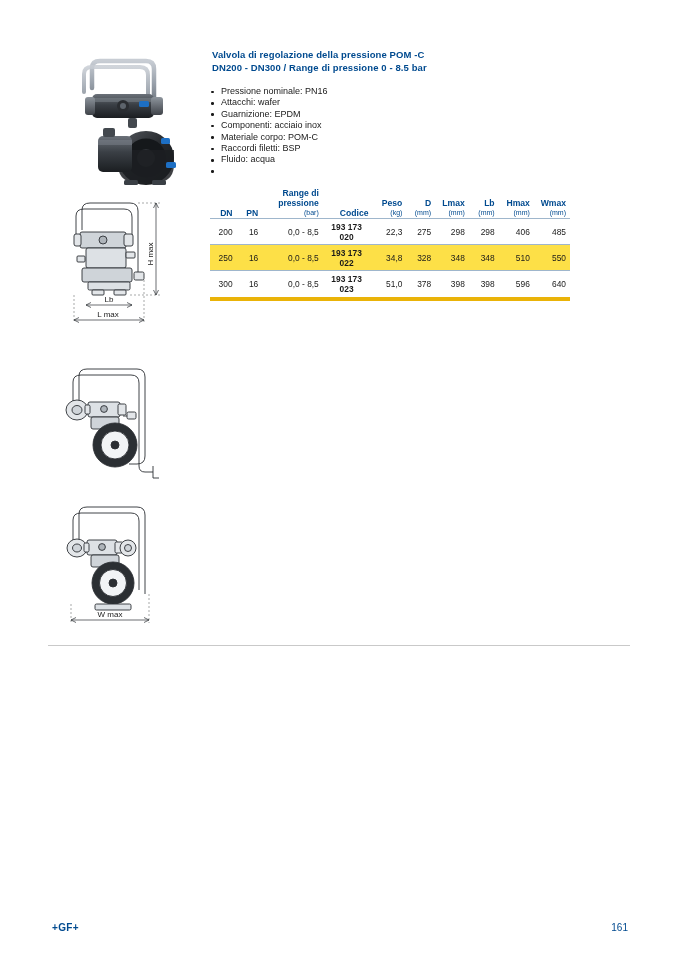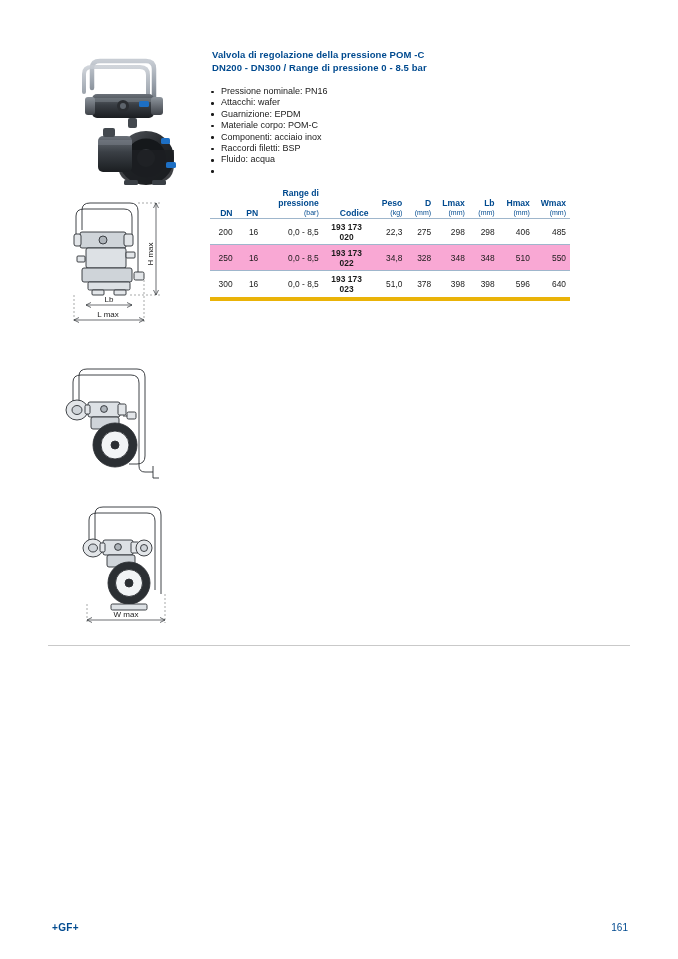--- a/index.html
+++ b/index.html
@@ -96,21 +96,21 @@
     text-align: right;
     padding: 2.6px 4px 2.6px 2px;
     border-top: 1px solid #9fb6cc;
     line-height: 10px;
     color: #1a1a1a;
   }
   .spec-table tbody tr:last-child td {
     border-bottom: 4px solid #eab308;
   }
   .spec-table tbody tr.alt td {
-    background: #f9a8d4;
+    background: #fde047;
   }
   .spec-table td.code {
     font-weight: bold;
     letter-spacing: 0.1px;
     text-align: center;
   }
   .spec-table .col-dn { width: 26px; }
   .spec-table .col-pn { width: 26px; }
   .spec-table .col-range { width: 66px; }
   .spec-table .col-code { width: 56px; }
@@ -148,21 +148,21 @@
     color: #004a8f;
   }
 
   
   .figure {
     position: absolute;
   }
   .fig-photo { left: 40px; top: 52px; width: 150px; height: 135px; }
   .fig-dim-1 { left: 52px; top: 196px; width: 150px; height: 140px; }
   .fig-dim-2 { left: 55px; top: 360px; width: 140px; height: 130px; }
-  .fig-dim-3 { left: 71px; top: 500px; width: 140px; height: 135px; }
+  .fig-dim-3 { left: 55px; top: 500px; width: 140px; height: 135px; }
 
   .dimlabel {
     font-family: "Liberation Sans", sans-serif;
     font-size: 8px;
     fill: #1a1a1a;
   }
 </style>
 </head>
 <body>
 
@@ -346,22 +346,22 @@
 
   <div class="heading">
     <div class="line">Valvola di regolazione della pressione POM -C</div>
     <div class="line">DN200 - DN300 / Range di pressione  0 - 8.5 bar</div>
   </div>
 
   <ul class="bullets">
     <li>Pressione nominale: PN16</li>
     <li>Attacchi: wafer</li>
     <li>Guarnizione: EPDM</li>
+    <li>Componenti: acciaio inox</li>
     <li>Materiale corpo: POM-C</li>
-    <li>Componenti: acciaio inox</li>
     <li>Raccordi filetti: BSP</li>
     <li>Fluido: acqua</li>
     <li></li>
   </ul>
 
   <table class="spec-table">
     <thead>
       <tr class="head-row">
         <th class="col-dn">
           <span>DN</span>

